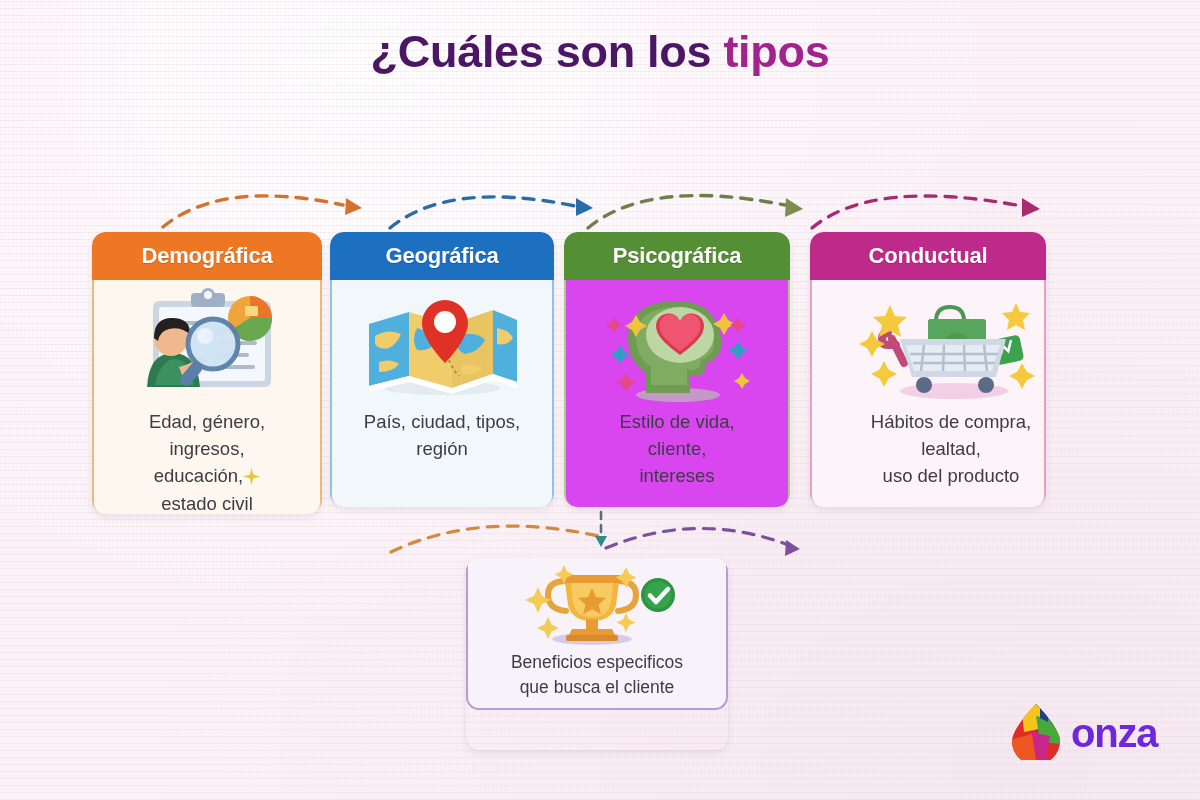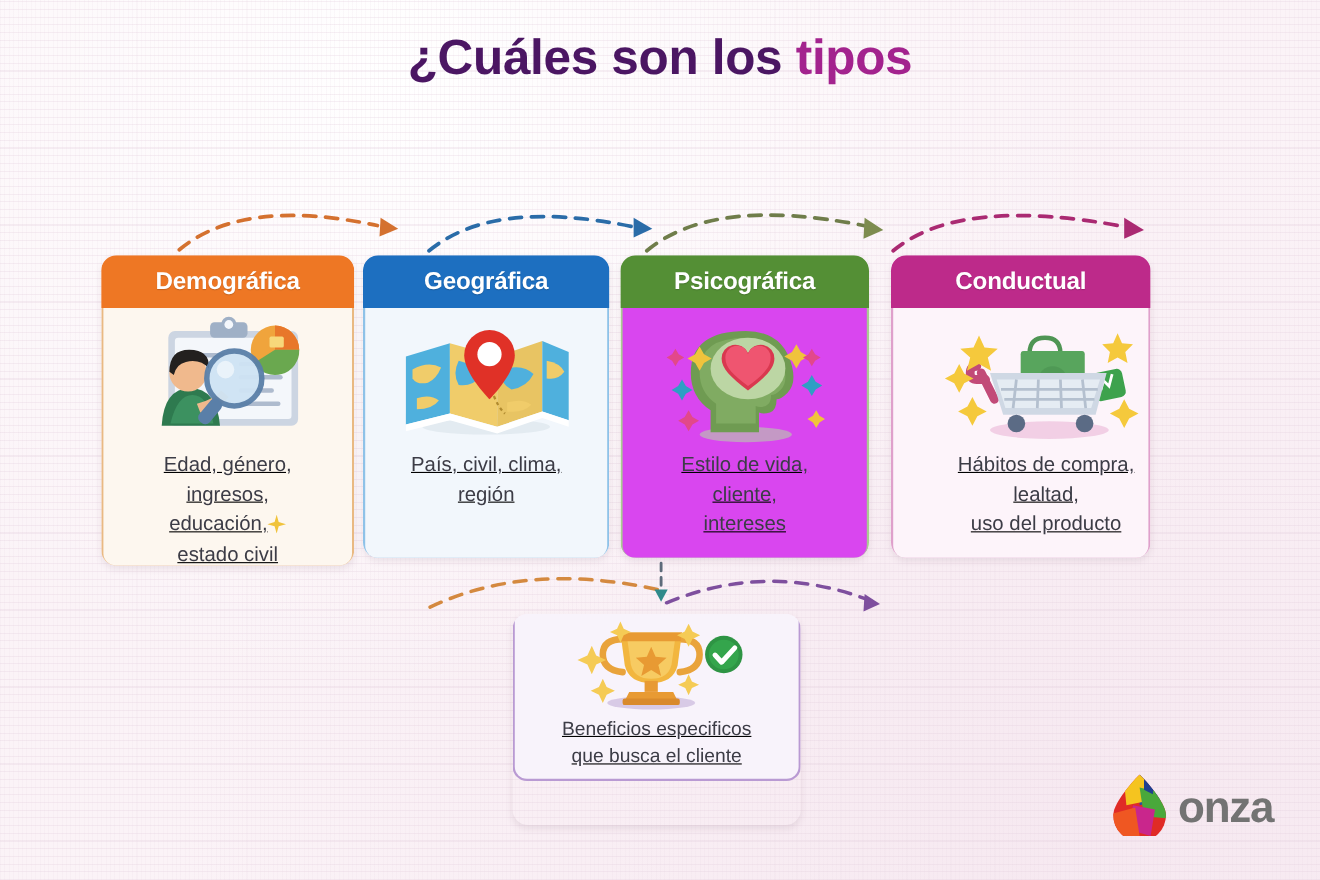--- a/index.html
+++ b/index.html
@@ -90,21 +90,20 @@
   }
   .card-body {
     position: relative;
     height: calc(100% - 48px);
     border-radius: 0 0 13px 13px;
     border-style: solid;
     border-width: 0 2px 2px 2px;
     display: flex;
     flex-direction: column;
     align-items: flex-start;
-    text-decoration: underline;
   }
   .card-art {
     height: 128px;
     width: 100%;
     display: flex;
     align-items: center;
     justify-content: center;
     flex: none;
   }
   .card-text {
@@ -158,21 +157,21 @@
     position: absolute;
     left: 1010px;
     top: 702px;
     display: flex;
     align-items: center;
     gap: 9px;
   }
   #logo-word {
     font-size: 40px;
     font-weight: bold;
-    color: #737373;
+    color: #6d28d9;
     letter-spacing: -1.2px;
     line-height: 1;
   }
 </style>
 </head>
 <body>
 
 <div id="bg-texture"></div>
 
 <div id="page">
@@ -253,21 +252,21 @@
 
           <path d="M12 102 L52 92 L95 104 L136 90 L160 98 L160 104 L136 96 L95 110 L52 98 L12 108 Z" fill="#ffffff"></path>
 
           <path d="M92 76 q4 10 10 16" stroke="#b08a2e" stroke-width="2" fill="none" stroke-dasharray="3 3"></path>
 
           <path d="M88 16 a23 23 0 0 1 23 23 c0 17 -23 40 -23 40 s-23 -23 -23 -40 a23 23 0 0 1 23 -23 z" fill="#e03127"></path>
           <circle cx="88" cy="38" r="11" fill="#ffffff"></circle>
         </svg>
       </div>
       <div class="card-text">
-        <span>País, civil, clima,</span><br>
+        <span>País, ciudad, tipos,</span><br>
         <span>región</span>
       </div>
     </div>
   </div>
 
   <div class="card" id="card-psicografica">
     <div class="card-header">
       <span class="card-header-text">Psicográfica</span>
     </div>
     <div class="card-body">

